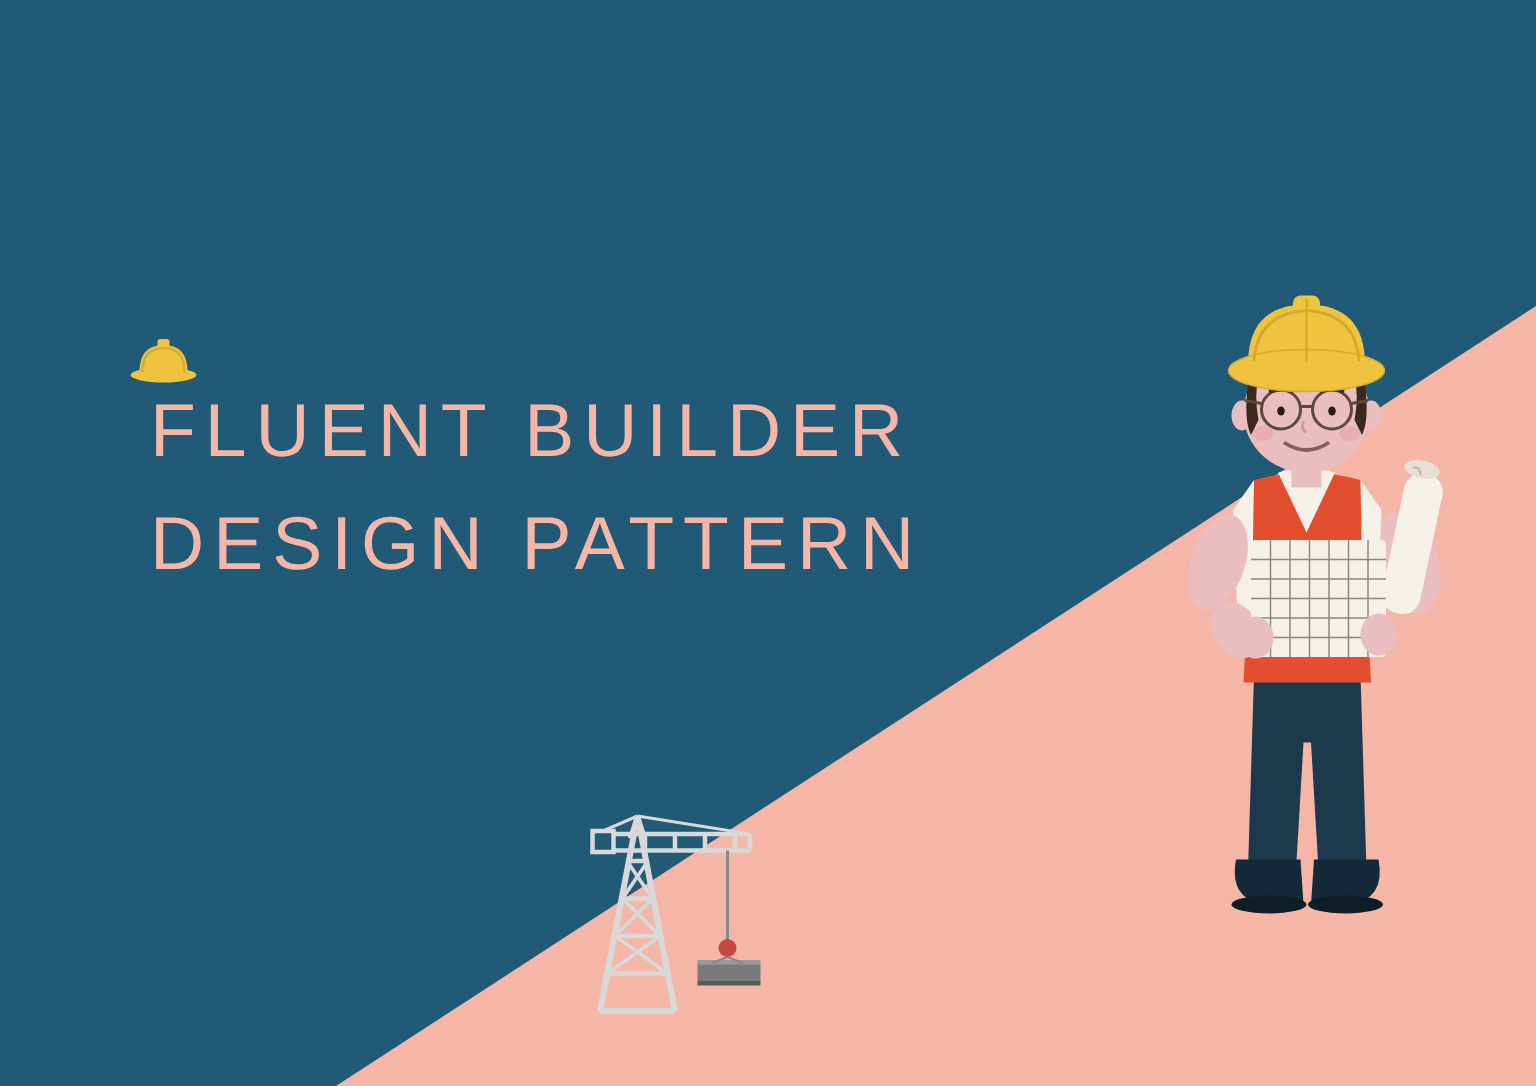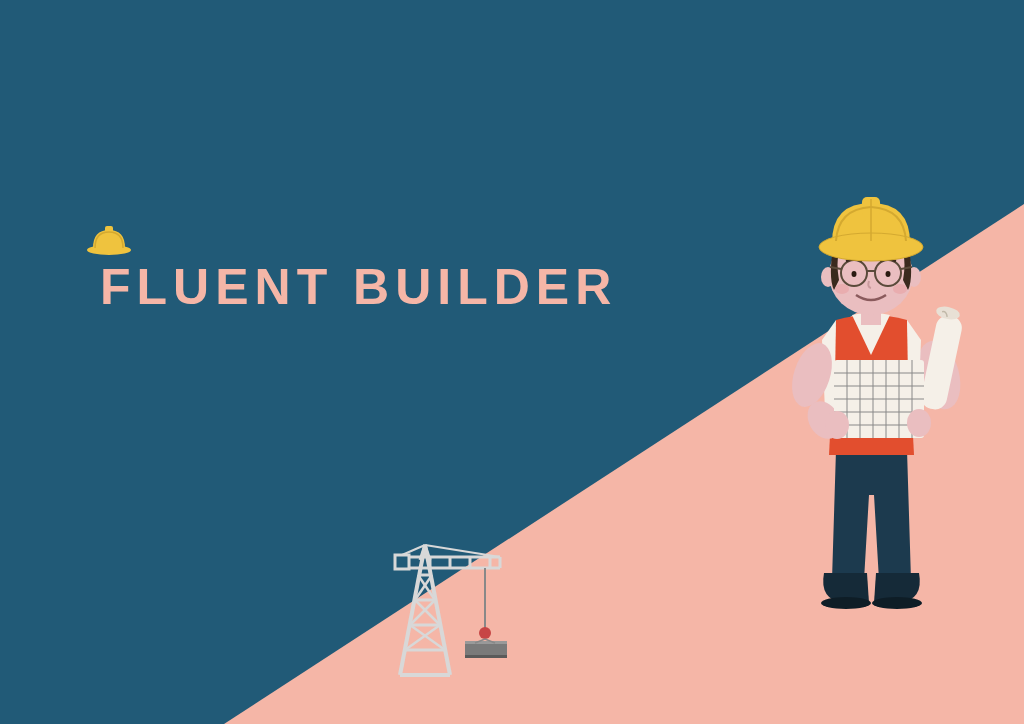--- a/index.html
+++ b/index.html
@@ -39,21 +39,21 @@
     .title-container {
       position: absolute;
       left: 100px;
       top: 250px;
       z-index: 10;
     }
     
     .title {
       color: #F5B6A7;
       font-size: 50px;
-      font-weight: 700;
+      font-weight: 400;
       letter-spacing: 6px;
       line-height: 1.5;
     }
     
     .small-hat {
       position: absolute;
       left: 85px;
       top: 222px;
       z-index: 11;
     }
@@ -84,21 +84,21 @@
     <path d="M 8 26 Q 8 8, 24 8 Q 40 8, 40 26 Z" fill="#EFC33E"></path>
     <rect x="20" y="4" width="8" height="10" rx="2" fill="#EFC33E"></rect>
     <path d="M 10 26 Q 10 10, 24 10" stroke="#D4A930" stroke-width="1.5" fill="none"></path>
     <path d="M 38 26 Q 38 10, 24 10" stroke="#D4A930" stroke-width="1.5" fill="none"></path>
   </svg>
 </div>
 
 <div class="title-container">
   <h1 class="title">
     <span>FLUENT BUILDER</span><br>
-    <br>
+    <span>DESIGN PATTERN</span><br>
   </h1>
 </div>
 
 <div class="crane">
   <svg width="160" height="170" viewBox="0 0 160 170">
 
     <line x1="30" y1="160" x2="55" y2="30" stroke="#D8D8D8" stroke-width="4"></line>
     <line x1="80" y1="160" x2="55" y2="30" stroke="#D8D8D8" stroke-width="4"></line>
     <line x1="30" y1="160" x2="80" y2="160" stroke="#D8D8D8" stroke-width="4"></line>
     <line x1="35" y1="135" x2="75" y2="135" stroke="#D8D8D8" stroke-width="3"></line>

